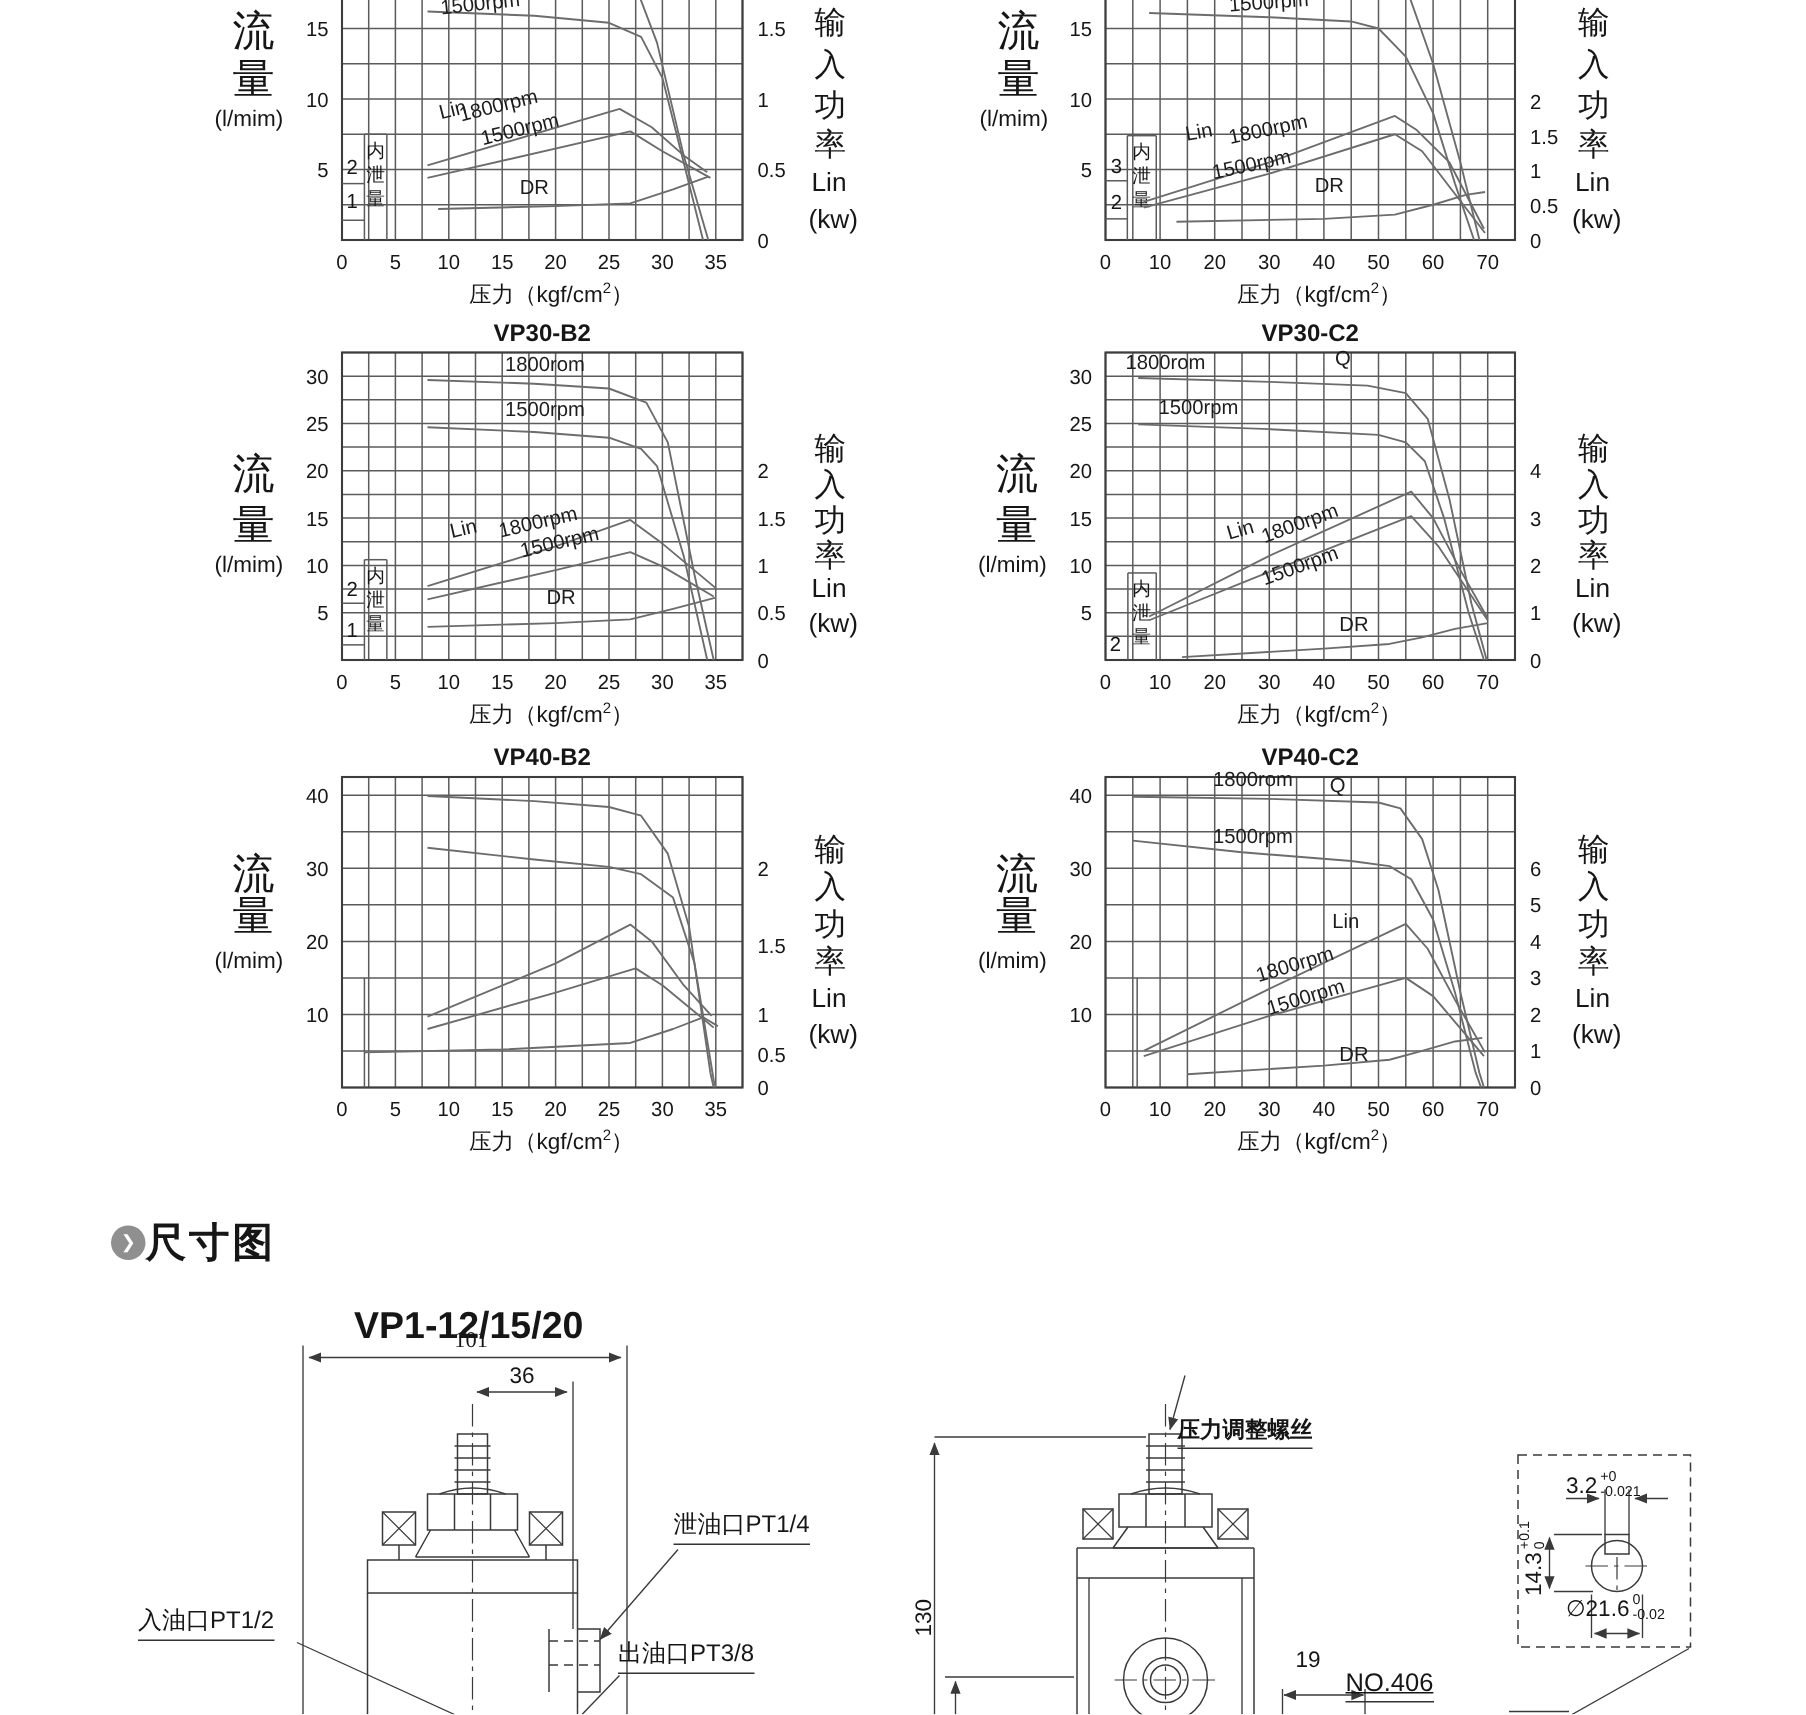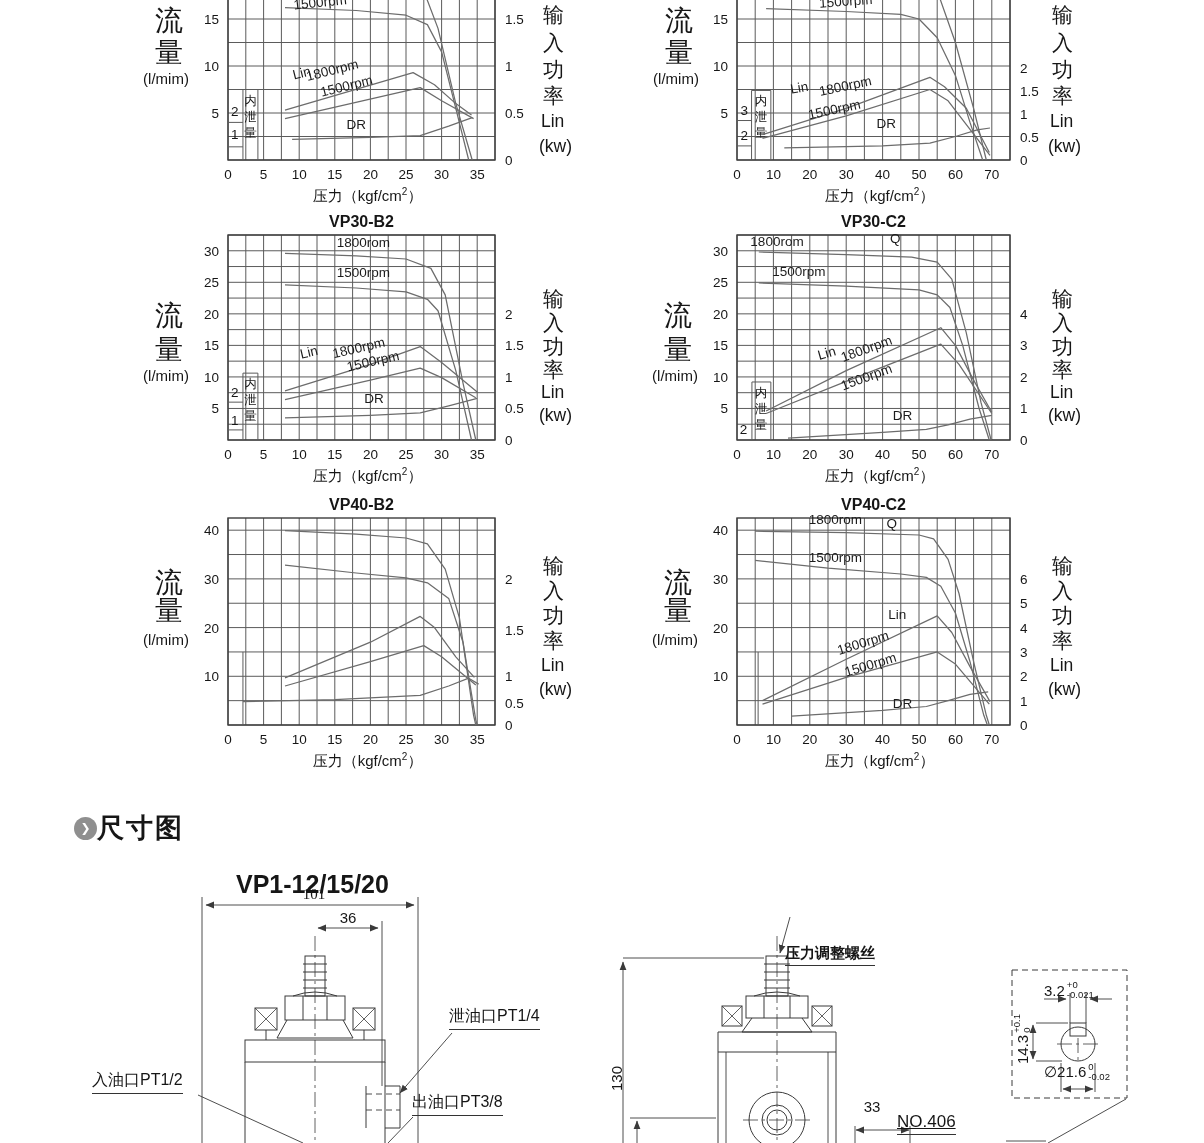--- a/index.html
+++ b/index.html
@@ -632,21 +632,21 @@
   <div class="txt dimnum" style="left:283px;top:886px;width:62px;font-family:Liberation Serif, serif;">101</div>
   <div class="txt dimnum" style="left:317px;top:909px;width:62px;">36</div>
 
   <div class="txt plabel u" style="left:92px;top:1070px;">入油口PT1/2</div>
   <div class="txt plabel u" style="left:449px;top:1006px;">泄油口PT1/4</div>
   <div class="txt plabel u" style="left:412px;top:1092px;">出油口PT3/8</div>
 
   <div class="txt u" style="left:785px;top:944px;font-size:15px;font-weight:600;">压力调整螺丝</div>
 
   <div class="txt dimnum rot" style="left:594px;top:1070px;width:44px;">130</div>
-  <div class="txt dimnum" style="left:850px;top:1098px;width:44px;">33</div>
+  <div class="txt dimnum" style="left:850px;top:1098px;width:44px;">19</div>
   <div class="txt note u" style="left:897px;top:1112px;text-decoration:underline;">NO.406</div>
 
   <div class="txt tolrow" style="left:1044px;top:968px;margin-top:12px;">
     <span class="tolv">3.2</span>
     <span class="tol">
       <span>+0</span>
       <span>-0.021</span>
     </span>
   </div>
 

